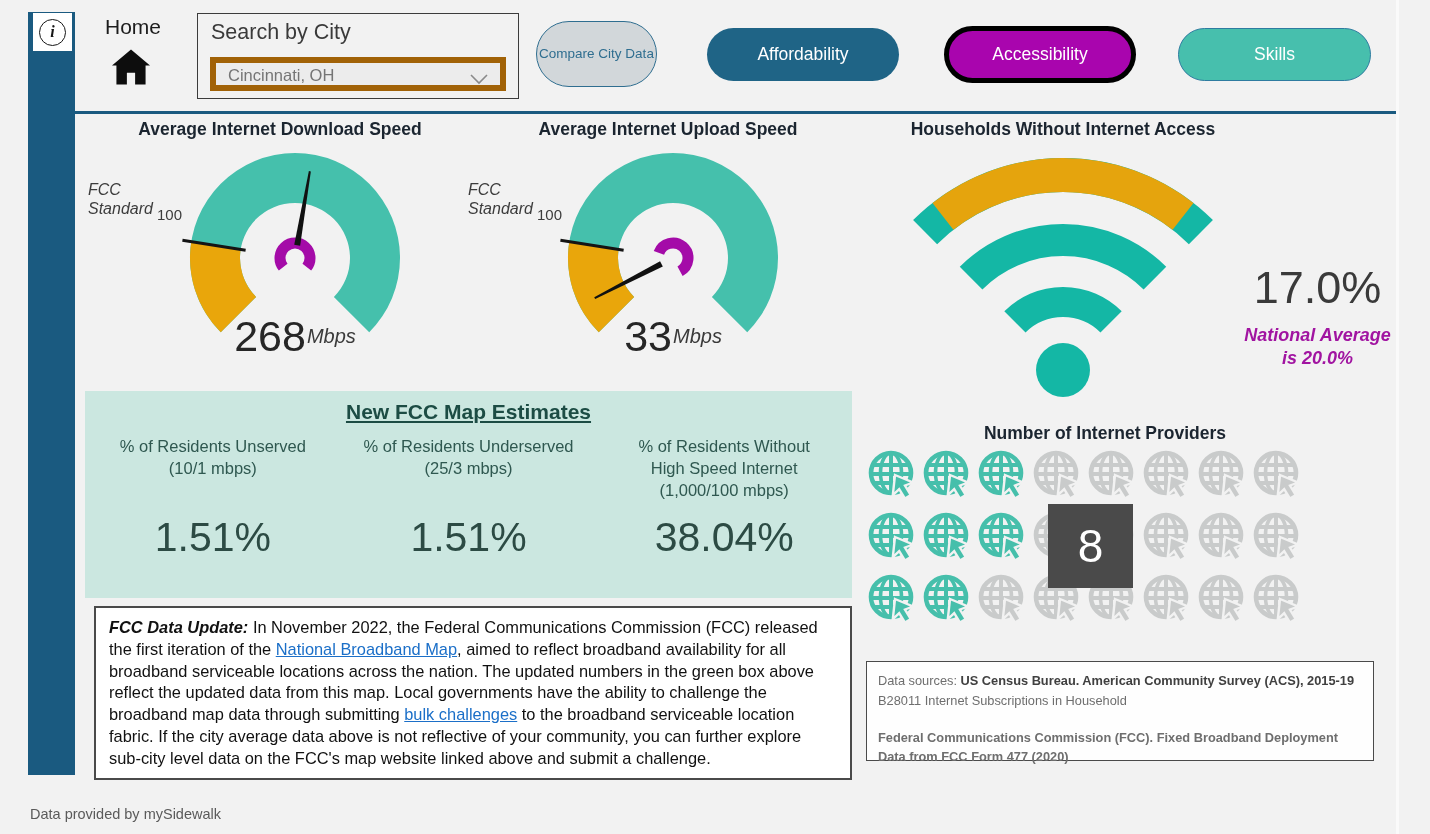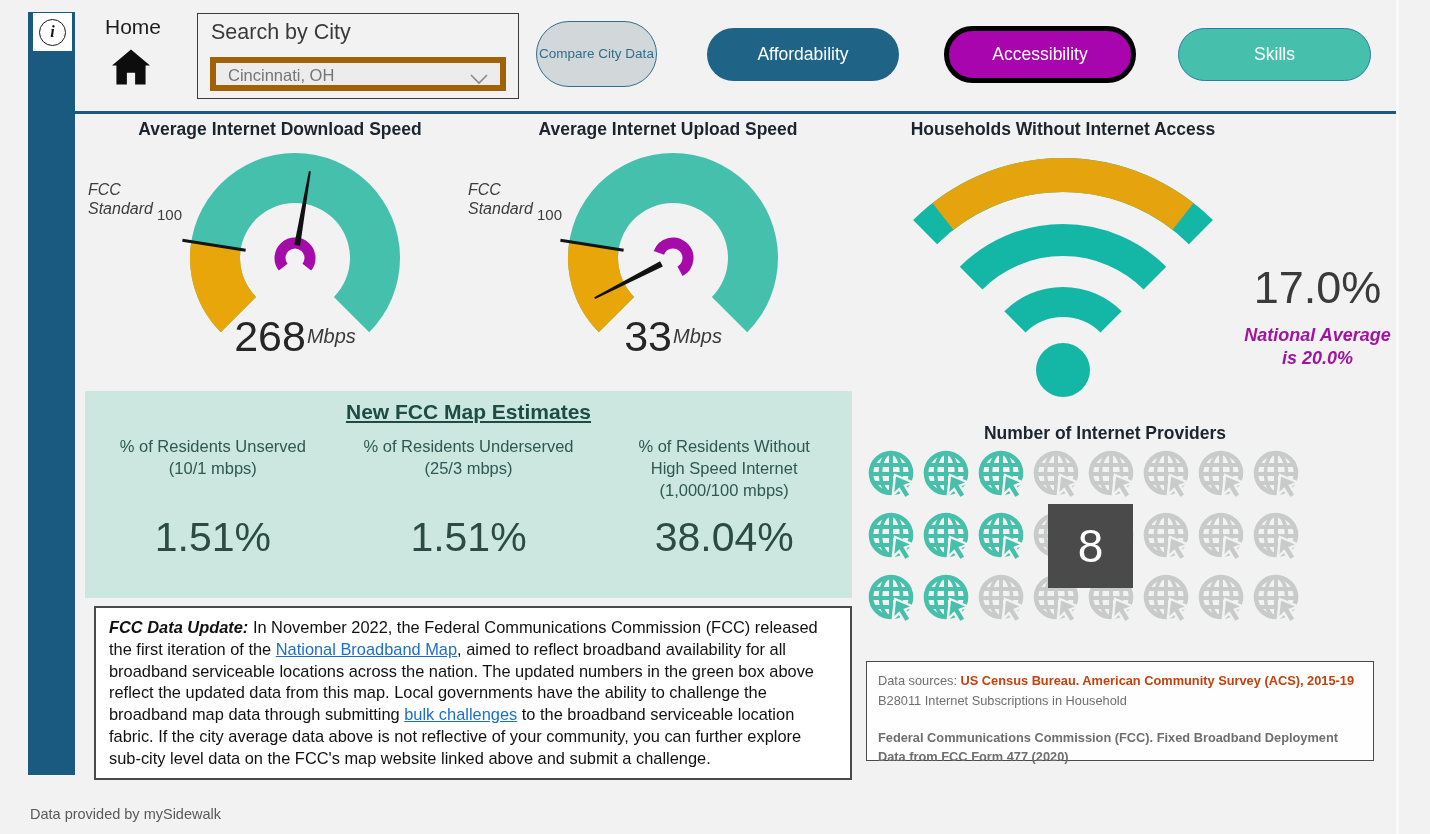--- a/index.html
+++ b/index.html
@@ -57,21 +57,21 @@
   
   #prov-grid{left:867px;top:449px;width:440px;display:grid;grid-template-columns:repeat(8,55px);grid-auto-rows:62px;}
   .globe{width:52px;height:58px;}
   .globe.on{color:#46BFAB;}
   .globe.off{color:#C9CBCB;}
   #prov-badge{left:1048px;top:504px;width:85px;height:84px;background:#4A4A4A;display:flex;align-items:center;justify-content:center;
               color:#fff;font-size:46px;}
   
   #src-box{left:866px;top:661px;width:508px;height:100px;background:#FEFEFE;border:1.5px solid #4A4A4A;box-sizing:border-box;
            padding:9px 11px;font-size:12.8px;line-height:1.55;color:#6E6E6E;}
-  #src-box b{color:#c2410c;}
+  #src-box b{color:#404040;}
   
   #footer-note{left:30px;top:806px;font-size:14.5px;color:#5a5a5a;}
 </style>
 </head>
 <body>
 
 <div id="canvas">
 
   <div class="abs" id="left-bar"></div>
   <div class="abs" id="info-btn">

